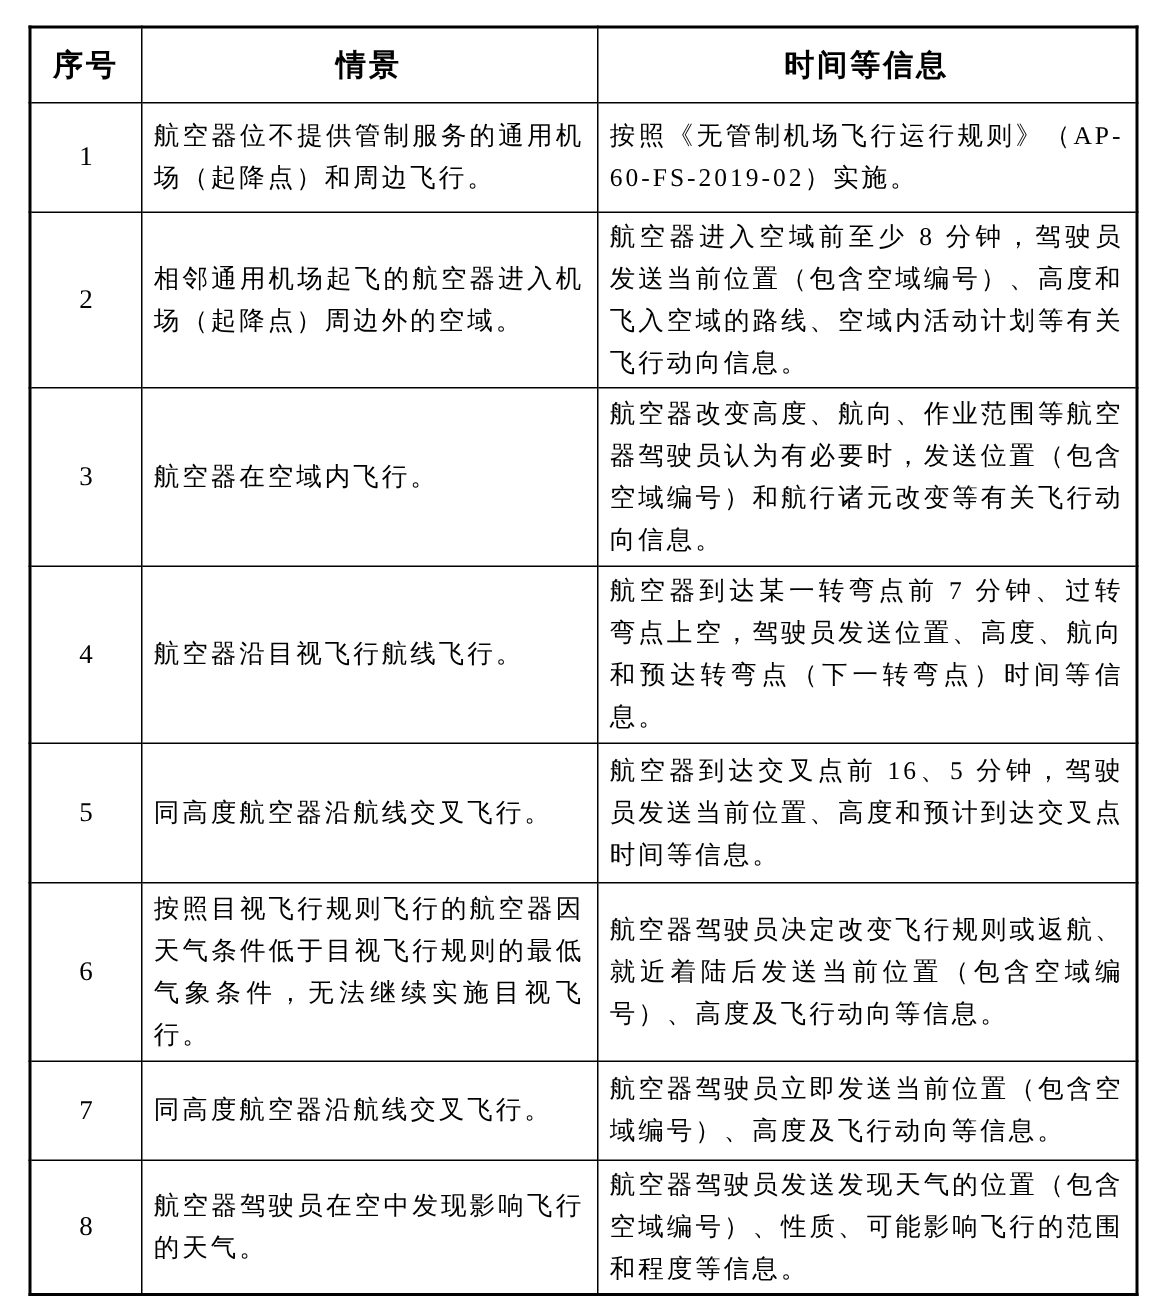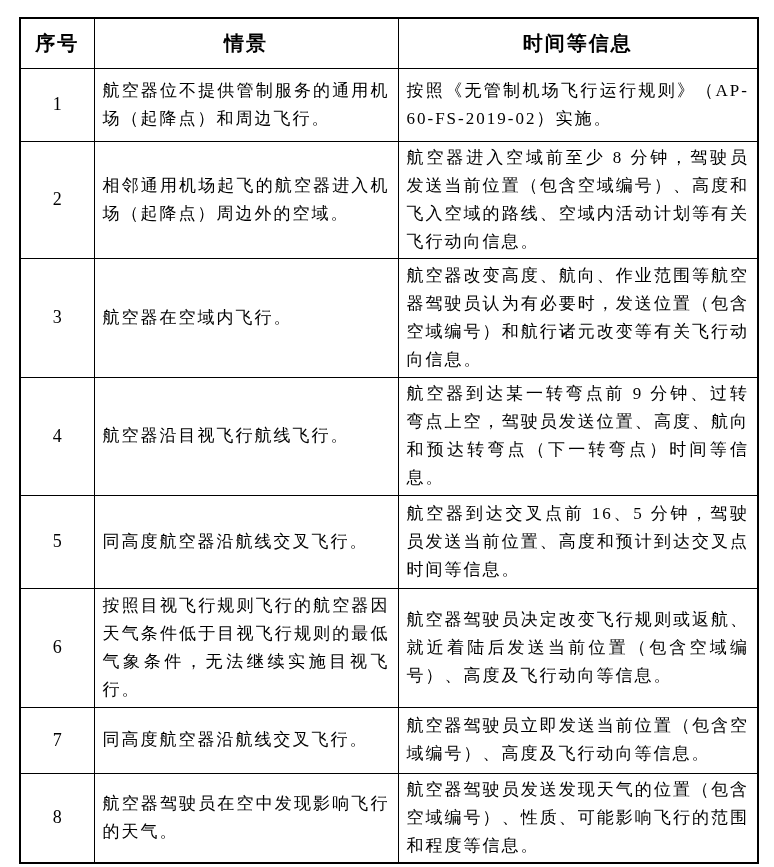--- a/index.html
+++ b/index.html
@@ -96,21 +96,21 @@
         <td class="c-broadcast">航空器进入空域前至少 8 分钟，驾驶员发送当前位置（包含空域编号）、高度和飞入空域的路线、空域内活动计划等有关飞行动向信息。</td>
       </tr>
       <tr>
         <td class="c-no">3</td>
         <td class="c-scenario">航空器在空域内飞行。</td>
         <td class="c-broadcast">航空器改变高度、航向、作业范围等航空器驾驶员认为有必要时，发送位置（包含空域编号）和航行诸元改变等有关飞行动向信息。</td>
       </tr>
       <tr>
         <td class="c-no">4</td>
         <td class="c-scenario">航空器沿目视飞行航线飞行。</td>
-        <td class="c-broadcast">航空器到达某一转弯点前 9 分钟、过转弯点上空，驾驶员发送位置、高度、航向和预达转弯点（下一转弯点）时间等信息。</td>
+        <td class="c-broadcast">航空器到达某一转弯点前 7 分钟、过转弯点上空，驾驶员发送位置、高度、航向和预达转弯点（下一转弯点）时间等信息。</td>
       </tr>
       <tr>
         <td class="c-no">5</td>
         <td class="c-scenario">同高度航空器沿航线交叉飞行。</td>
         <td class="c-broadcast">航空器到达交叉点前 16、5 分钟，驾驶员发送当前位置、高度和预计到达交叉点时间等信息。</td>
       </tr>
       <tr>
         <td class="c-no">6</td>
         <td class="c-scenario">按照目视飞行规则飞行的航空器因天气条件低于目视飞行规则的最低气象条件，无法继续实施目视飞行。</td>
         <td class="c-broadcast">航空器驾驶员决定改变飞行规则或返航、就近着陆后发送当前位置（包含空域编号）、高度及飞行动向等信息。</td>

